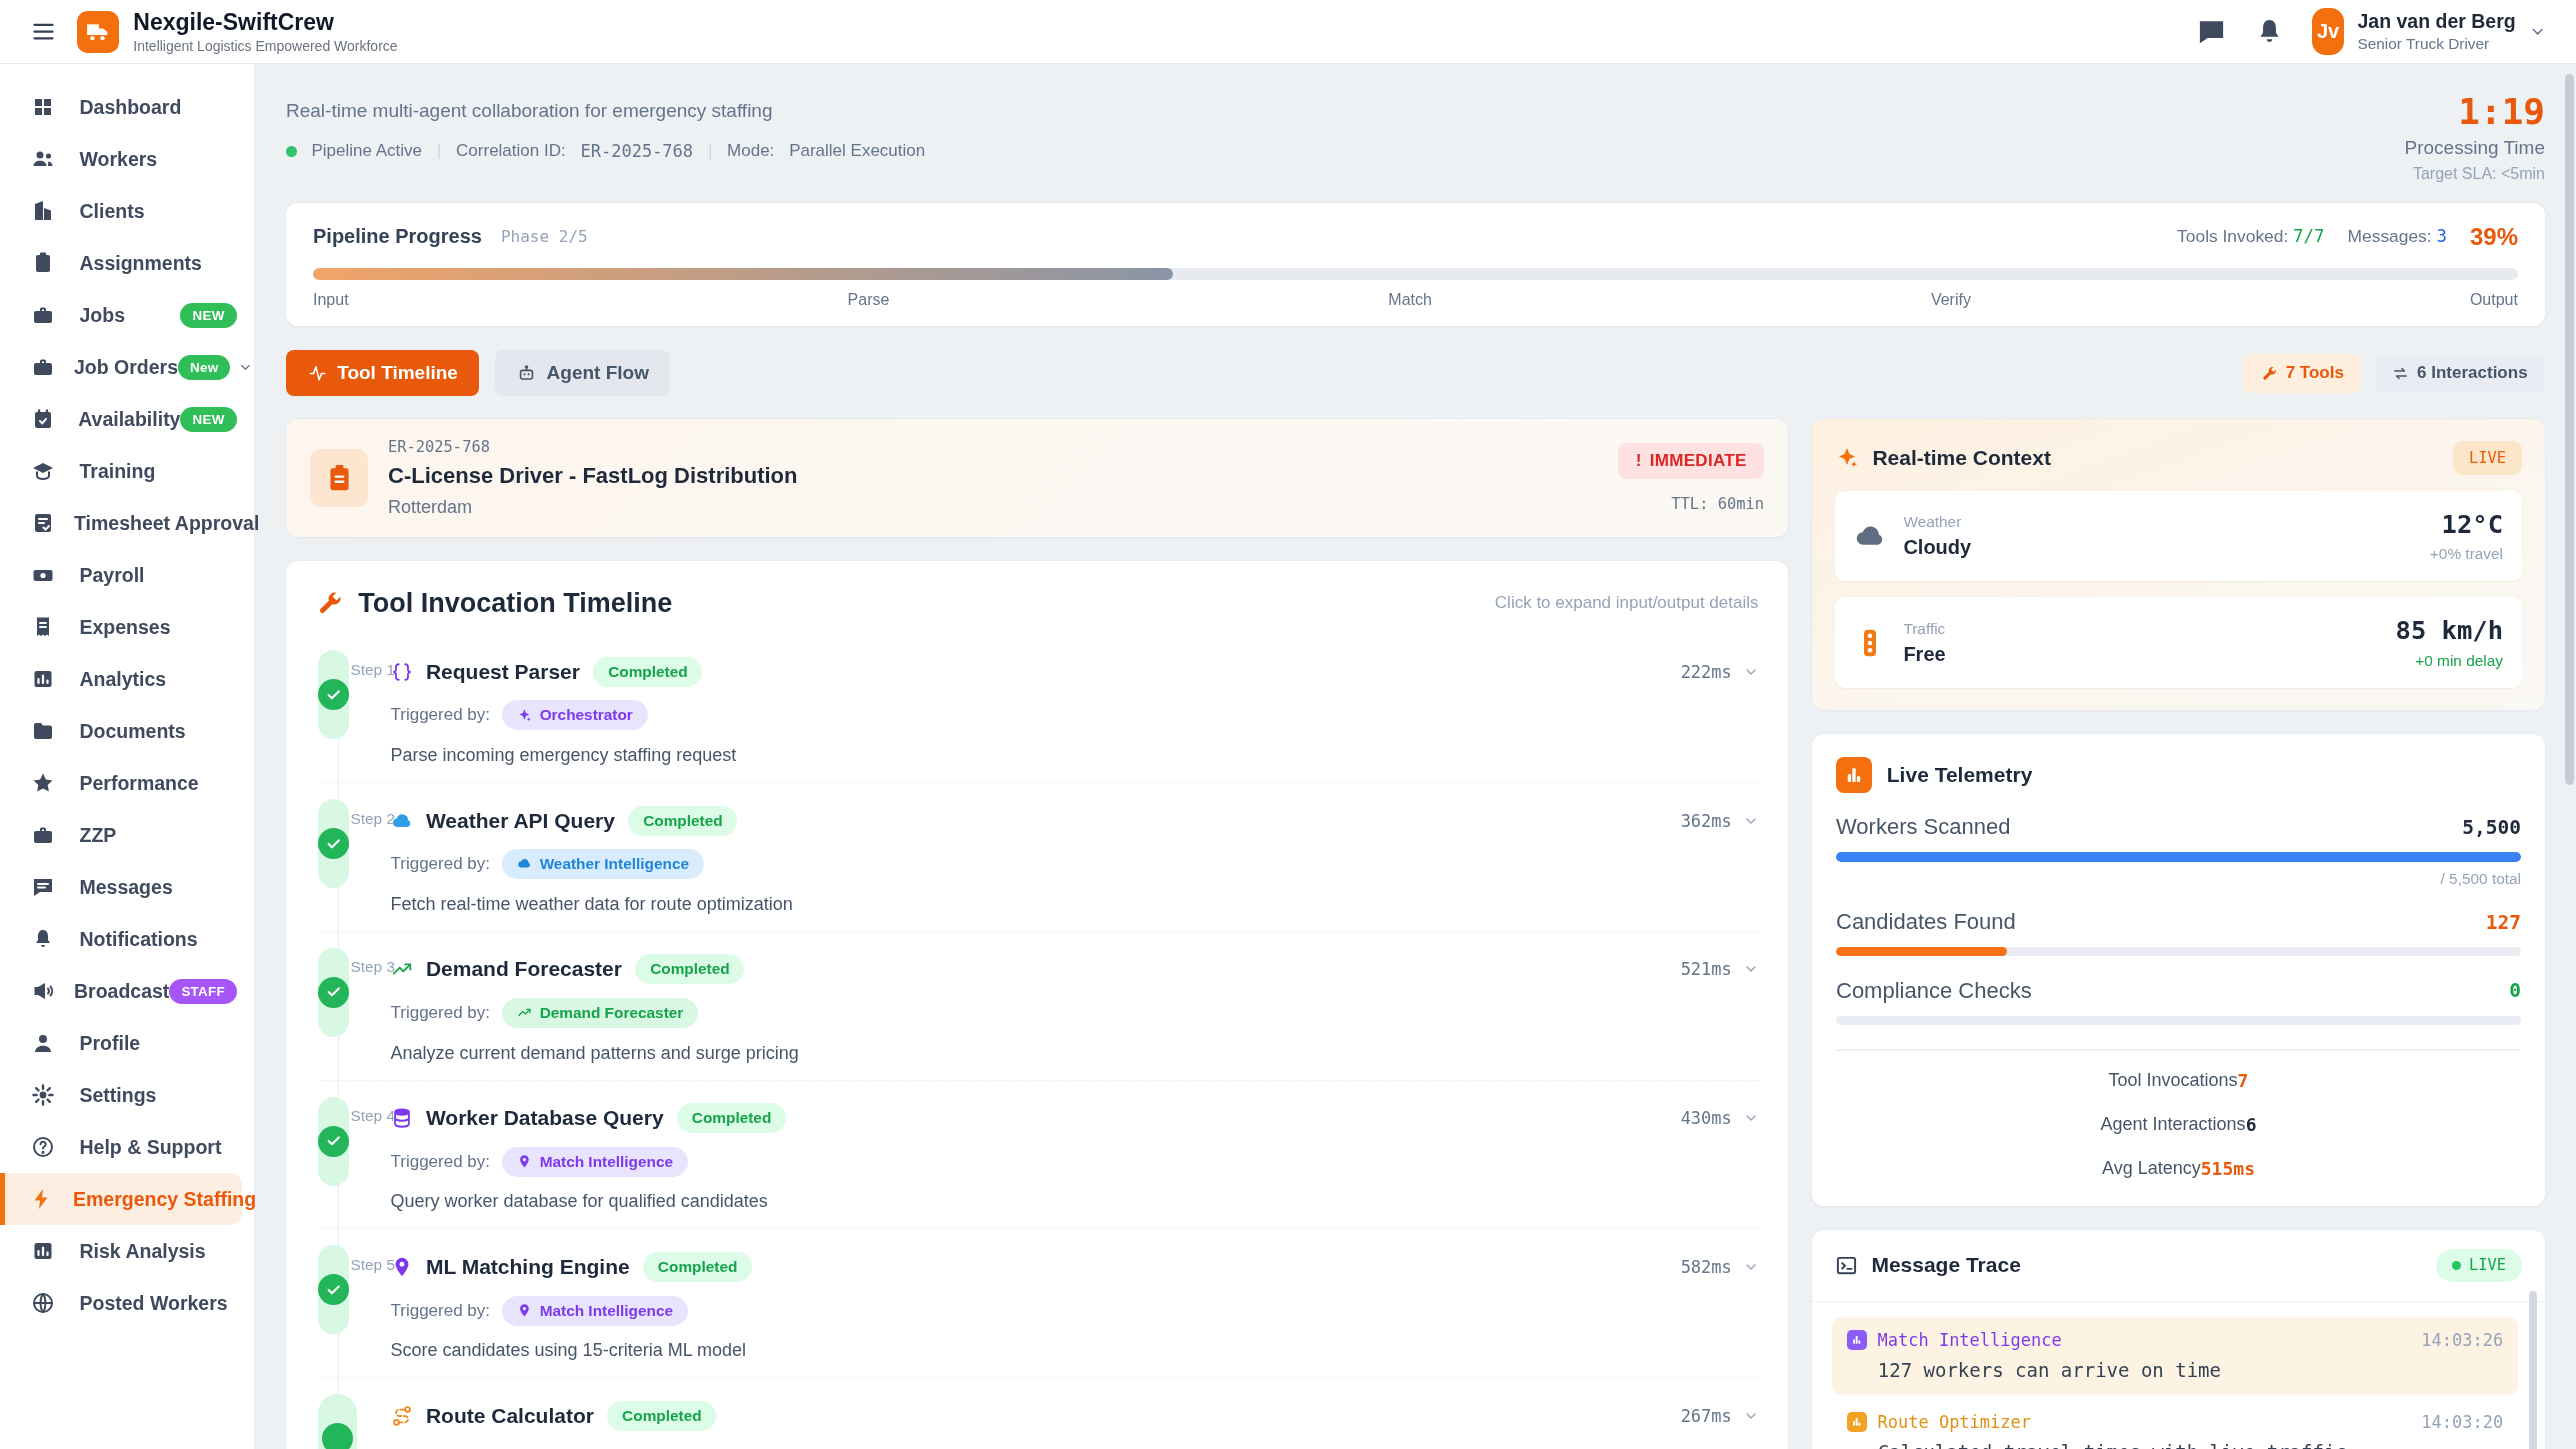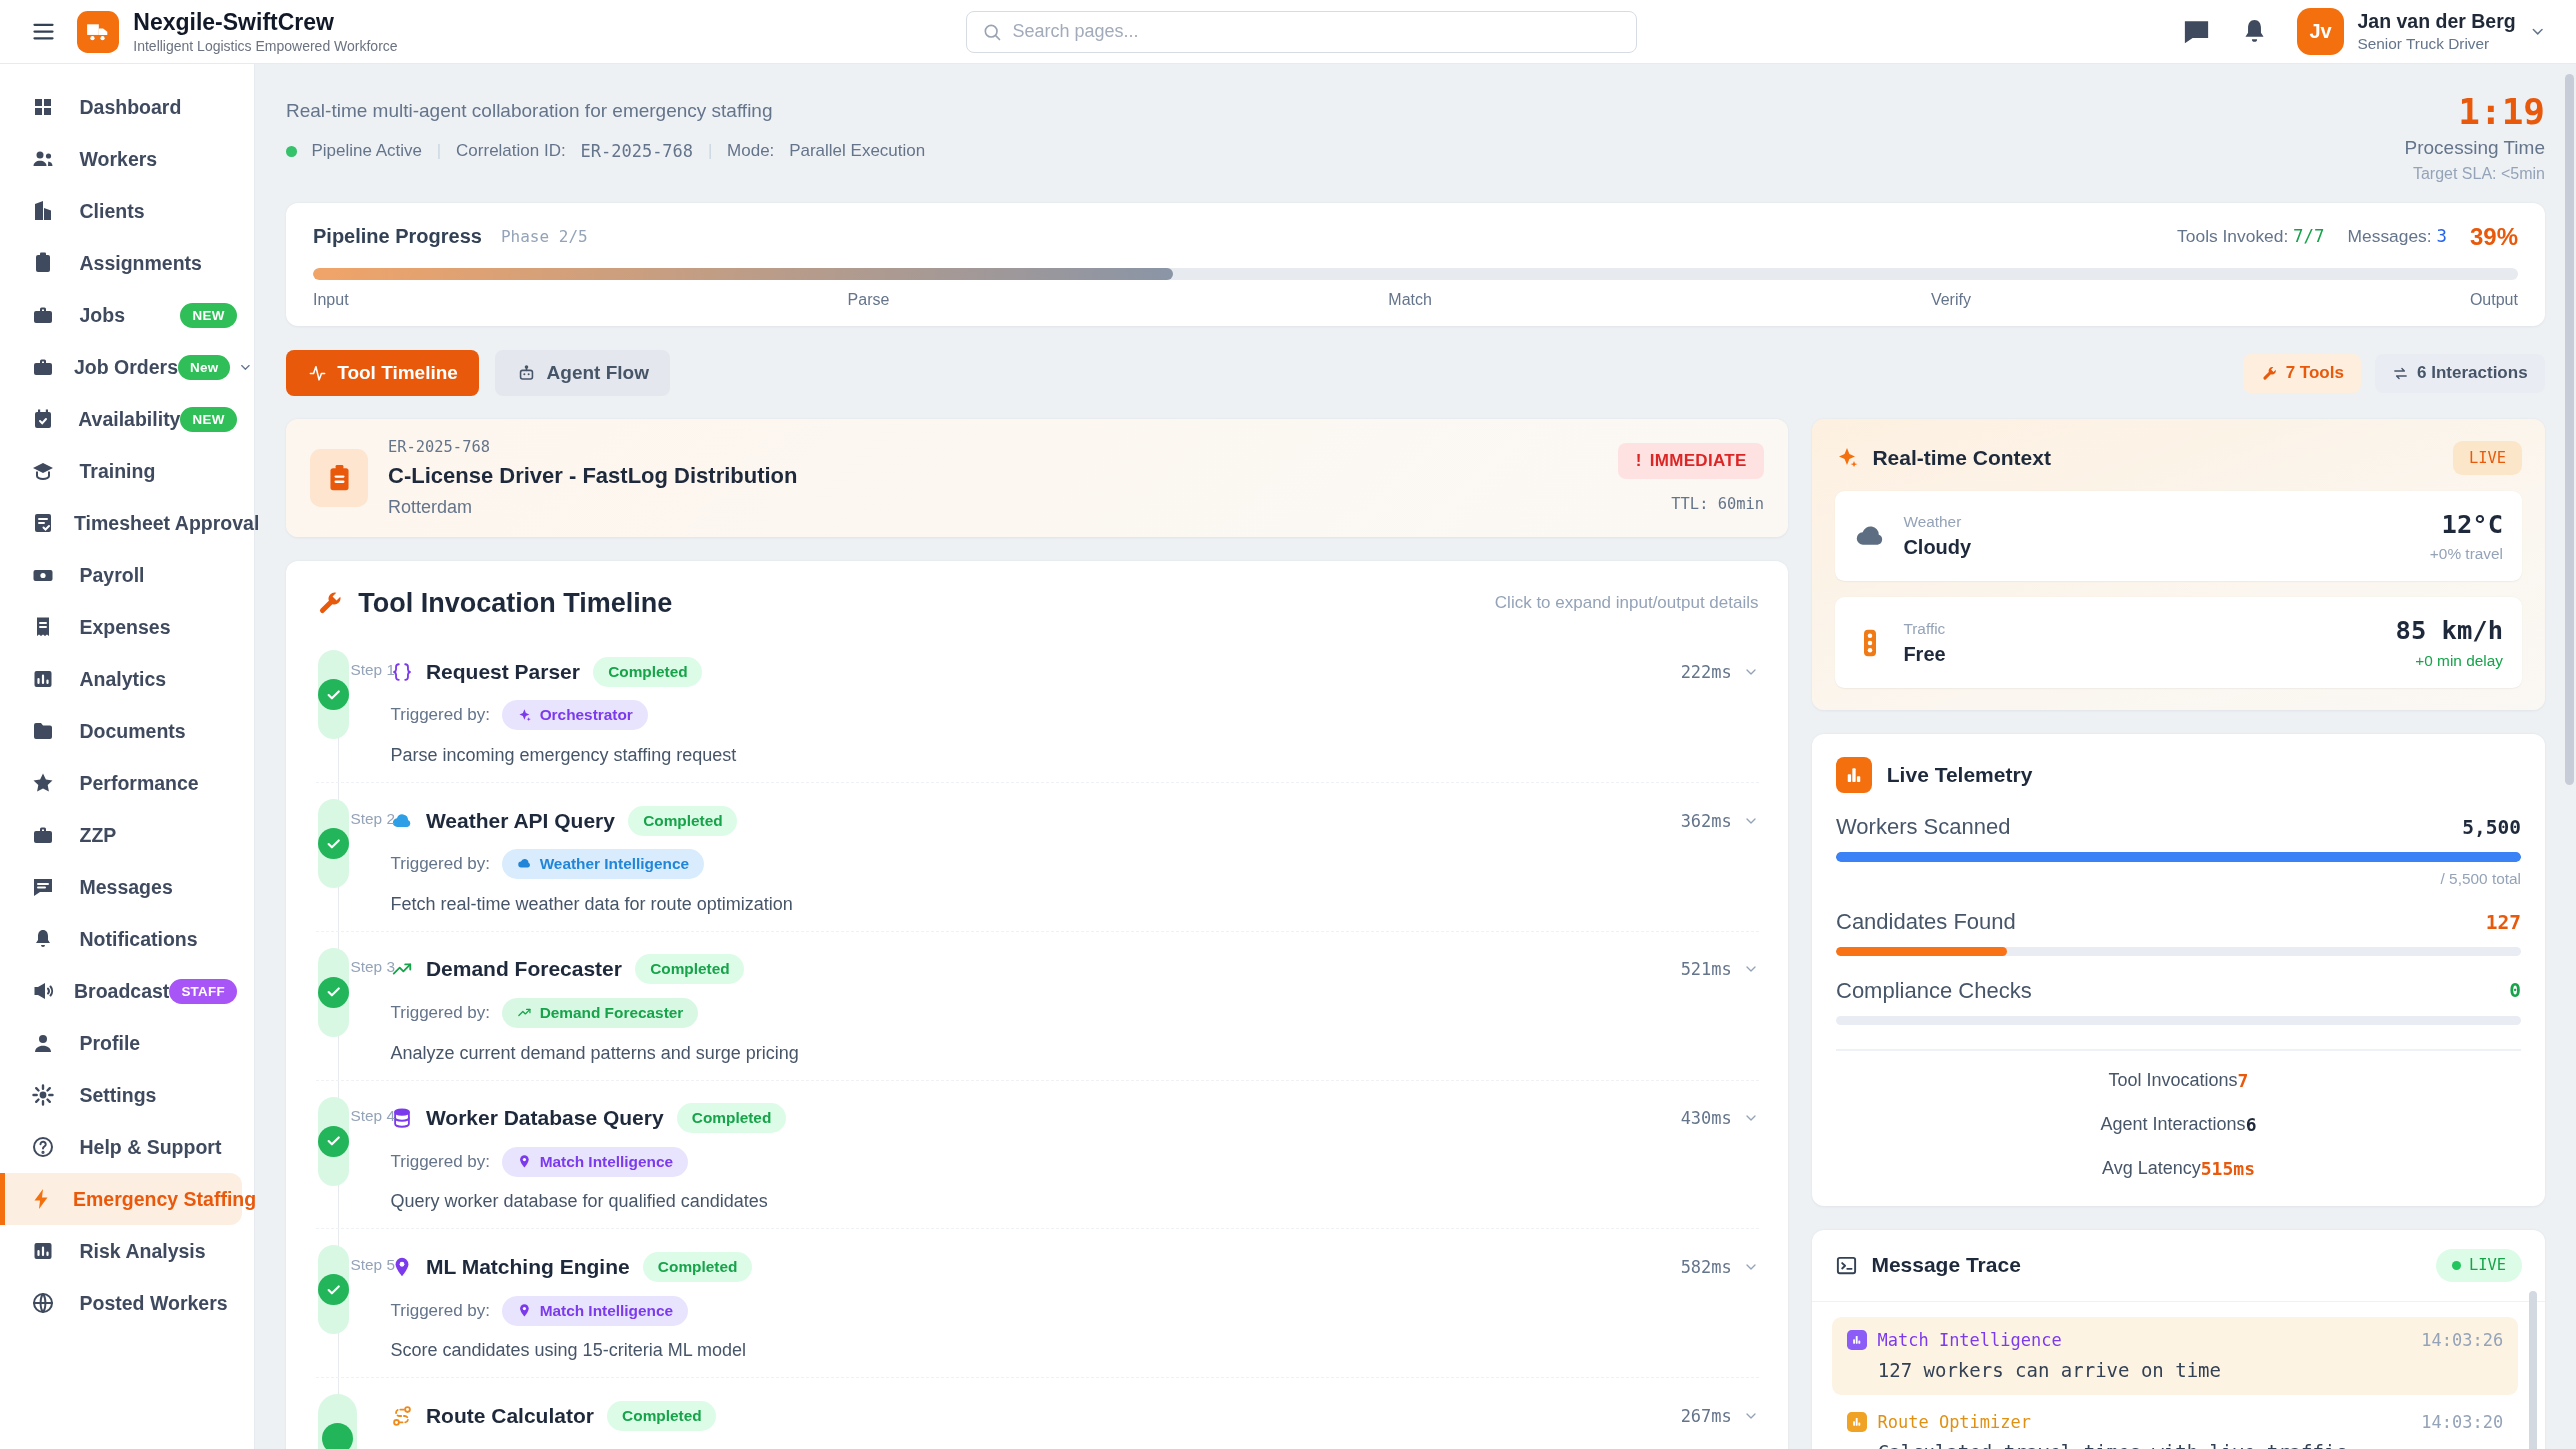--- a/index.html
+++ b/index.html
@@ -15,21 +15,21 @@
 .brand{margin-left:14.8px}
 .brand-name{font-size:23px;font-weight:700;color:#111827}
 .brand-tag{font-size:14px;color:#6b7280;margin-top:2.7px}
 .search{position:absolute;left:966px;width:671px;height:42px;border:1.3px solid #d7dce3;border-radius:8px;display:flex;align-items:center;padding:0 14.8px;background:#fff}
 .search .ic{font-size:20px;color:#9aa3b2;margin-right:10.7px}
 .search input{border:0;outline:0;font-size:18px;flex:1;color:#334155;font-family:inherit;background:transparent}
 .search input::placeholder{color:#a2abba}
 .hright{margin-left:auto;display:flex;align-items:center;gap:27px}
 .hicon{position:relative;font-size:31px;color:#3f4a5e;cursor:pointer}
 .usermenu{display:flex;align-items:center;gap:13.4px;cursor:pointer}
-.avatar{width:47px;height:47px;border-radius:13.4px;background:#f4700f;color:#fff;font-weight:700;font-size:20px;display:flex;align-items:center;justify-content:center}
+.avatar{width:32px;height:47px;border-radius:13.4px;background:#f4700f;color:#fff;font-weight:700;font-size:20px;display:flex;align-items:center;justify-content:center}
 .uname{font-size:19.5px;font-weight:700;color:#1f2937}
 .urole{font-size:15.4px;color:#64748b;margin-top:2px}
 .uchev{font-size:17.4px;color:#64748b}
 
 .sidebar{position:absolute;top:64px;left:0;bottom:0;width:255px;background:#fff;border-right:1.3px solid #e7eaef;padding-top:17.4px;z-index:20}
 .side-item{display:flex;align-items:center;height:52px;padding:0 17.4px 0 31px;cursor:pointer}
 .side-ic{font-size:24px;color:#3f4a5e;width:29.5px;justify-content:flex-start}
 .side-label{font-size:19.5px;color:#3f4a5e;font-weight:600;margin-left:19px;white-space:nowrap}
 .side-badge{margin-left:auto;font-size:13.4px;font-weight:700;color:#fff;padding:4.7px 12px;border-radius:670px;letter-spacing:0.3px}
 .side-badge.c-green{background:#2fbe57}
@@ -187,29 +187,20 @@
           <path d="M2 5h11v10H2z"></path>
           <path d="M13 9h4l4 3v3h-8z"></path>
           <circle cx="7" cy="18" r="2"></circle>
           <circle cx="16.5" cy="18" r="2"></circle>
         </svg>
       </span>
     </div>
   <div class="brand">
     <div class="brand-name">Nexgile-SwiftCrew</div>
     <div class="brand-tag">Intelligent Logistics Empowered Workforce</div>
-  </div>
-  <div class="search">
-    <span class="ic">
-        <svg viewBox="0 0 24 24" fill="none" stroke="currentColor" stroke-width="2" stroke-linecap="round" stroke-linejoin="round">
-          <circle cx="11" cy="11" r="7"></circle>
-          <path d="M21 21l-4.3-4.3"></path>
-        </svg>
-      </span>
-    <input placeholder="Search pages..." style="">
   </div>
   <div class="hright">
     <span class="hicon ic">
         <svg viewBox="0 0 24 24" fill="currentColor">
           <path d="M3 4h18v13H9l-6 4z"></path>
         </svg>
       </span>
     <span class="hicon ic">
         <svg viewBox="0 0 24 24" fill="currentColor">
           <path d="M12 3c-3.2 0-5 2.6-5 6v4l-2 3h14l-2-3V9c0-3.4-1.8-6-5-6z"></path>

